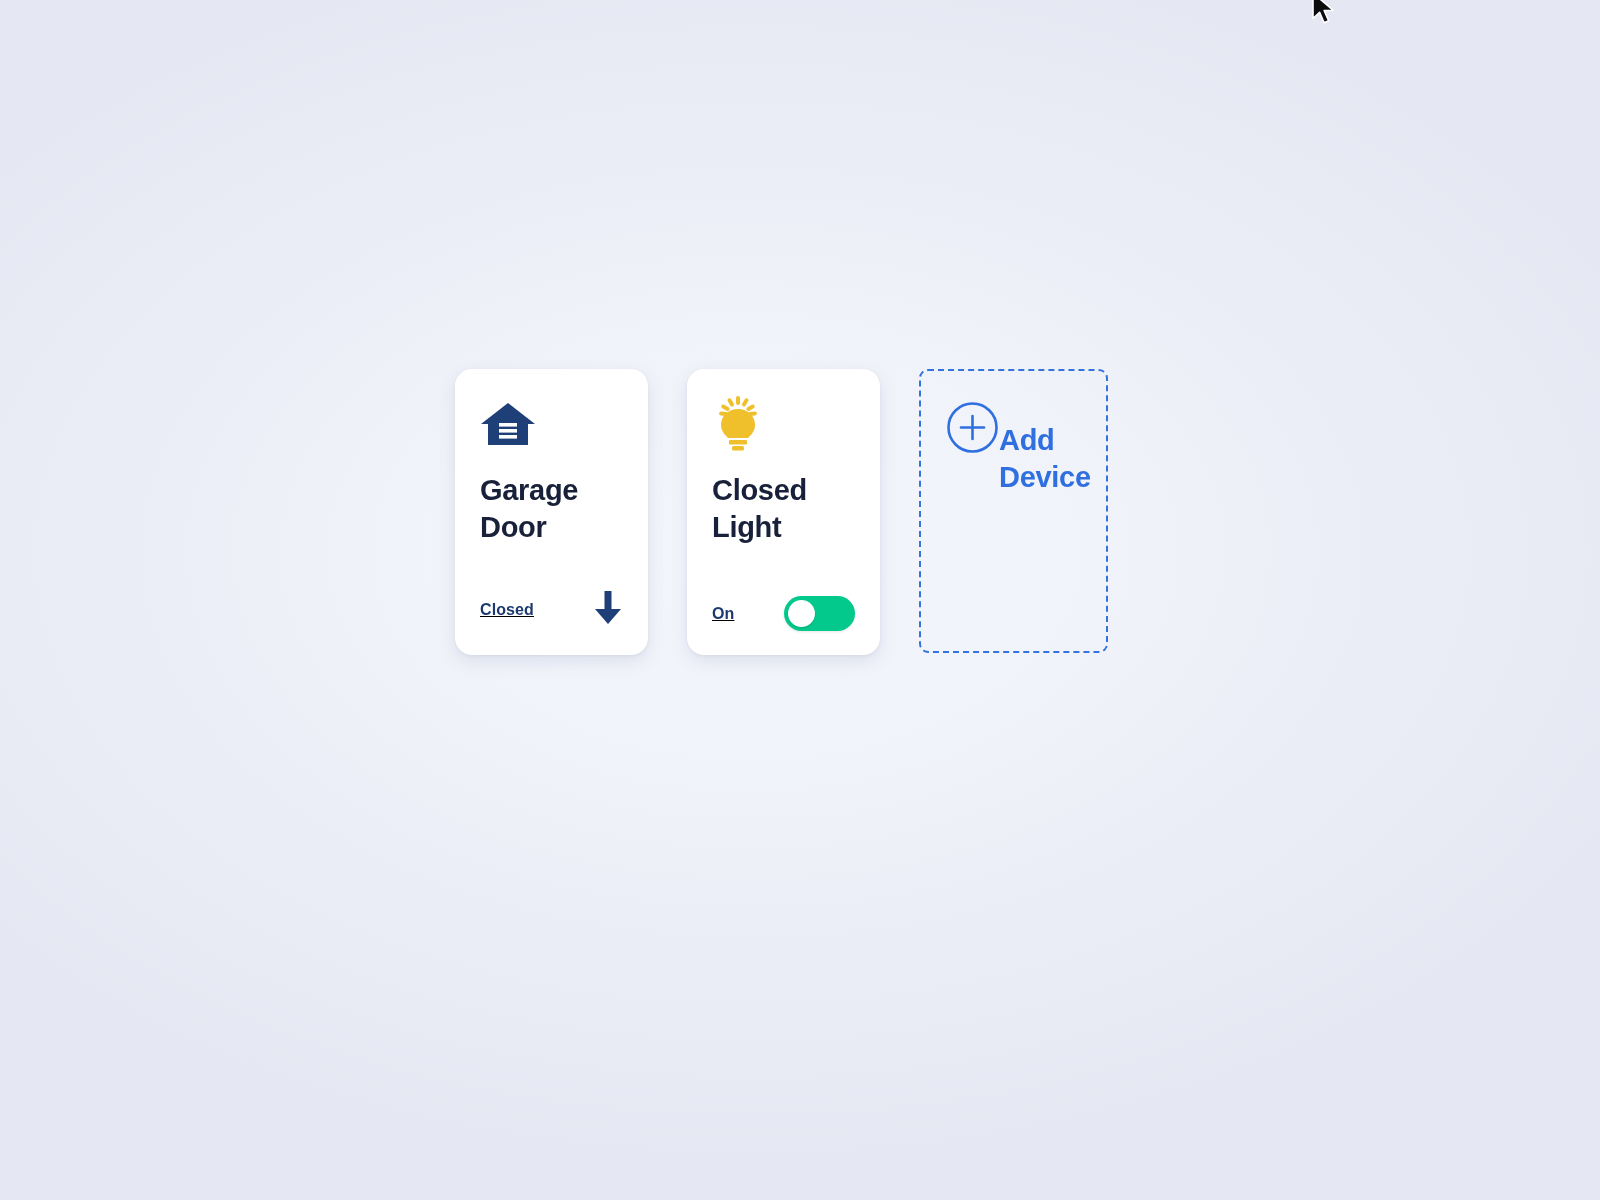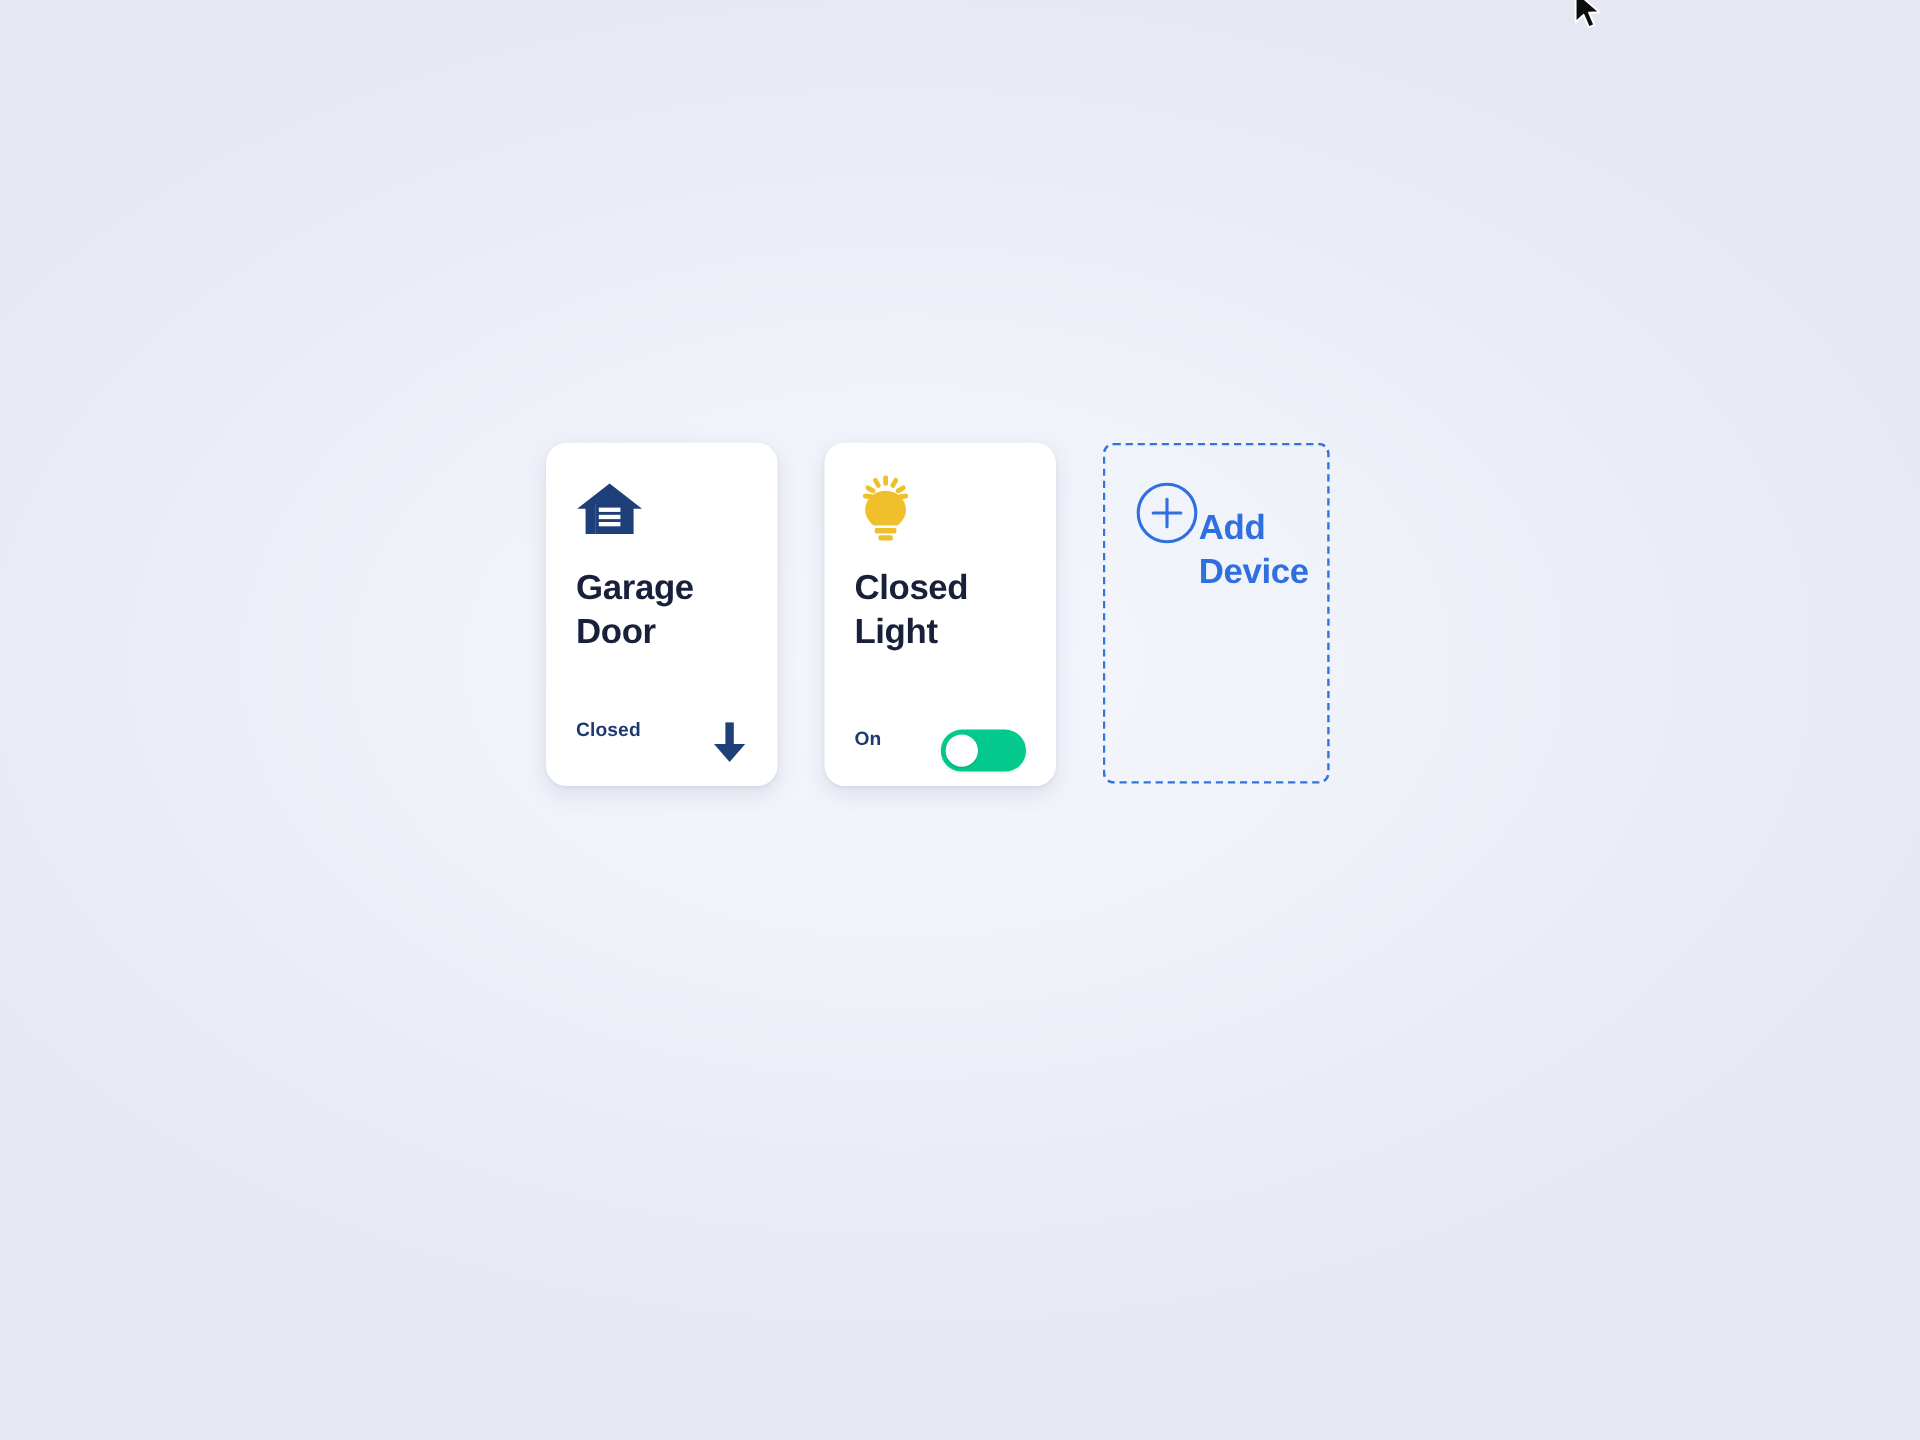--- a/index.html
+++ b/index.html
@@ -33,21 +33,21 @@
   }
 
   .device-card {
     width: 193px;
     height: 286px;
     box-sizing: border-box;
     background: #ffffff;
     border-radius: 17px;
     box-shadow: 0 6px 18px rgba(70, 85, 130, 0.13),
                 0 1px 3px rgba(70, 85, 130, 0.08);
-    padding: 27px 25px 12px 25px;
+    padding: 27px 25px 24px 25px;
     display: flex;
     flex-direction: column;
   }
 
   .card-icon {
     height: 56px;
     display: flex;
     align-items: center;
   }
 
@@ -57,21 +57,23 @@
     line-height: 37px;
     font-weight: bold;
     color: #18203a;
     letter-spacing: -0.3px;
     max-width: 120px;
   }
 
   .card-footer {
     margin-top: auto;
     display: flex;
+    align-items: center;
     justify-content: space-between;
+    text-decoration: underline;
   }
 
   .status-text {
     font-size: 16px;
     font-weight: bold;
     color: #1d3a70;
     letter-spacing: 0.1px;
   }
 
   

